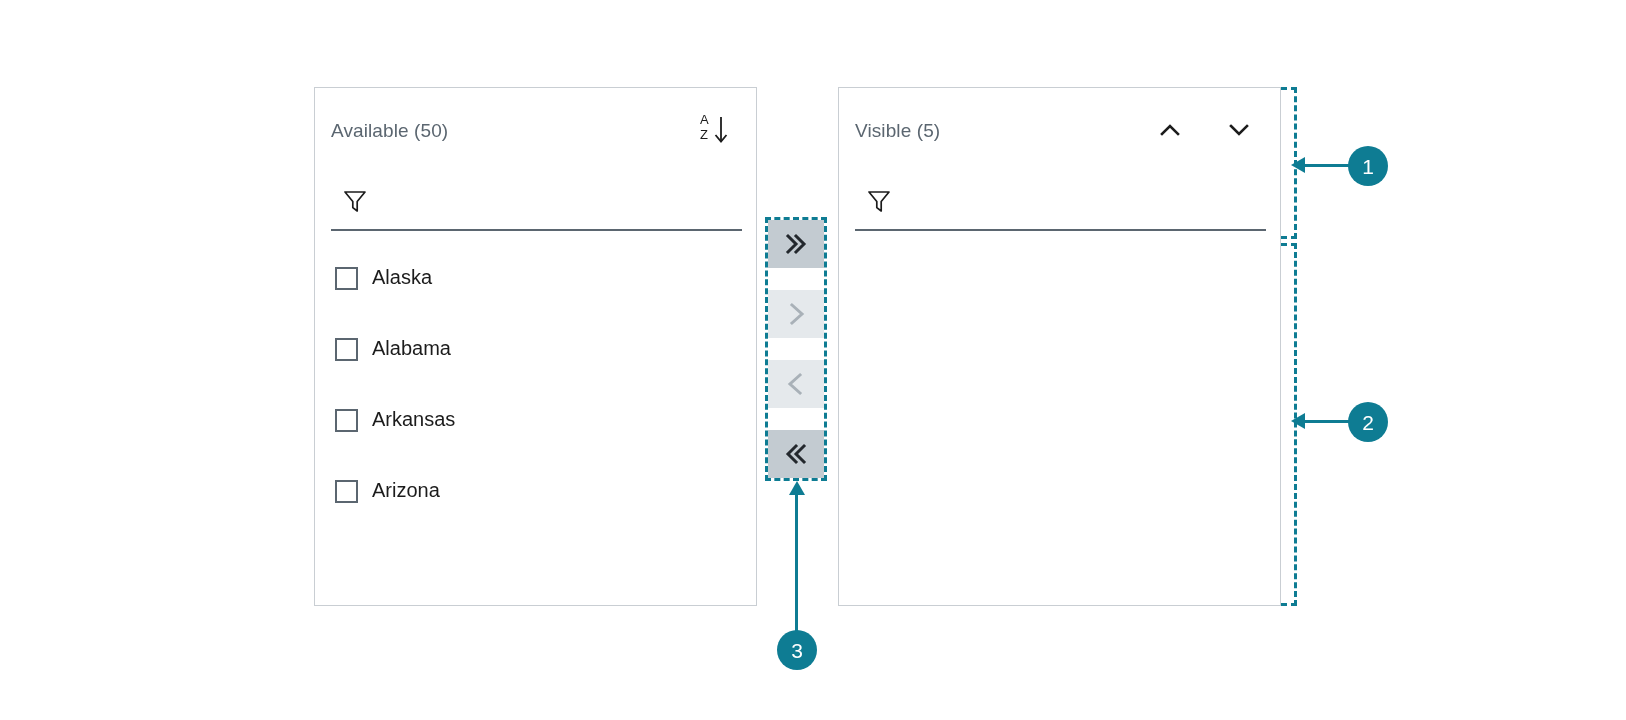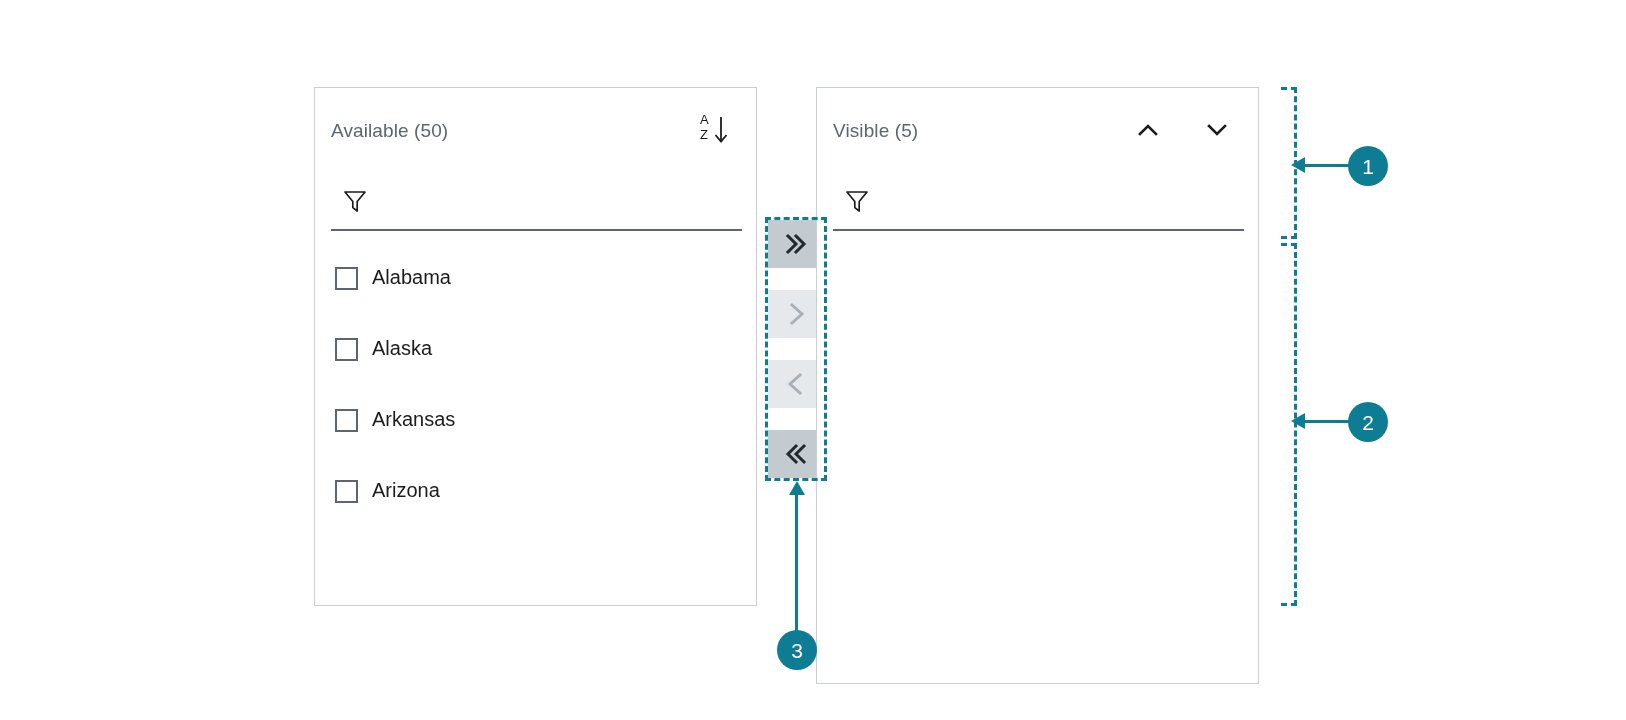--- a/index.html
+++ b/index.html
@@ -15,21 +15,21 @@
   .stage{position:absolute;left:0;top:0;width:1626px;height:720px;margin-left:13px;}
 
   
   .panel{
     position:absolute;
     background:#ffffff;
     border:1px solid #c9ced3;
     box-sizing:border-box;
   }
   #panel-available{left:301px;top:87px;width:443px;height:519px;}
-  #panel-visible{left:803px;top:87px;width:443px;height:597px;}
+  #panel-visible{left:825px;top:87px;width:443px;height:519px;}
 
   .panel-head{
     position:absolute;left:0;top:0;width:100%;height:92px;
     box-sizing:border-box;
   }
   .panel-title{
     position:absolute;left:16px;top:32px;
     font-size:19px;color:#5b6670;letter-spacing:.1px;
     white-space:nowrap;
   }
@@ -188,25 +188,25 @@
     <div class="filter-row">
       <svg class="funnel" viewBox="0 0 26 26">
         <polygon points="3,4 23,4 15.2,13.5 15.2,23 10.8,19.6 10.8,13.5" fill="none" stroke="#1c1c1c" stroke-width="1.7" stroke-linejoin="round"></polygon>
       </svg>
       <input class="filter-input" type="text" id="available-filter-input" value="" placeholder="" style="">
     </div>
 
     <div class="list" id="available-list">
       <div class="list-item">
         <span class="cb"></span>
+        <span class="item-label">Alaska</span>
+      </div>
+      <div class="list-item">
+        <span class="cb"></span>
         <span class="item-label">Alabama</span>
-      </div>
-      <div class="list-item">
-        <span class="cb"></span>
-        <span class="item-label">Alaska</span>
       </div>
       <div class="list-item">
         <span class="cb"></span>
         <span class="item-label">Arkansas</span>
       </div>
       <div class="list-item">
         <span class="cb"></span>
         <span class="item-label">Arizona</span>
       </div>
     </div>

